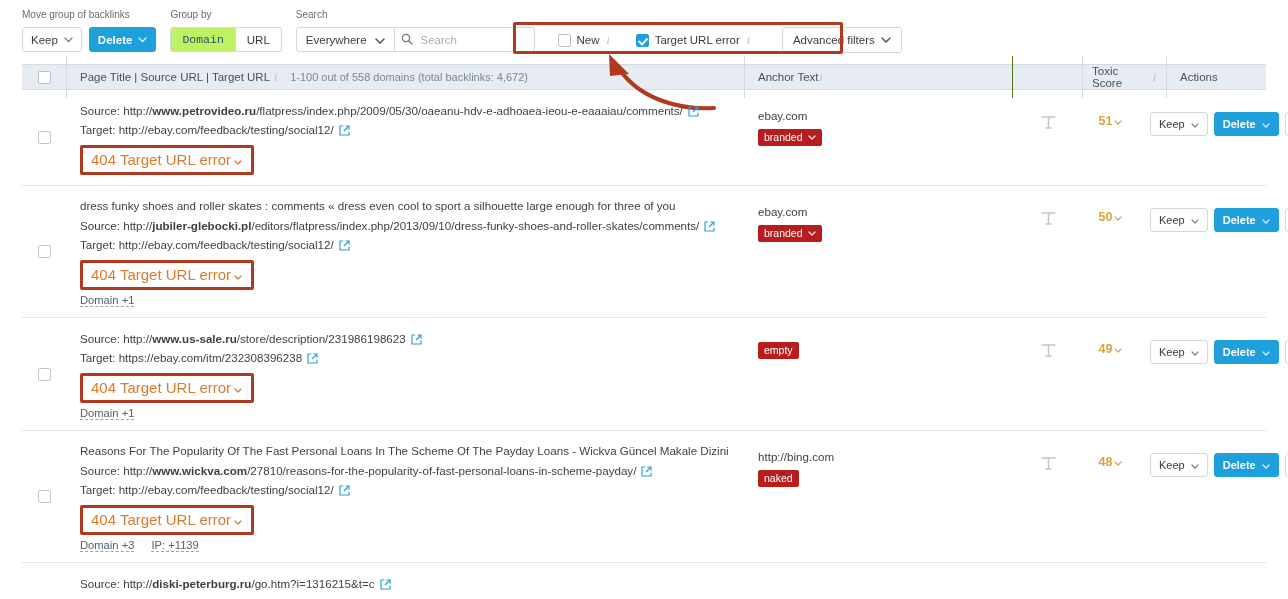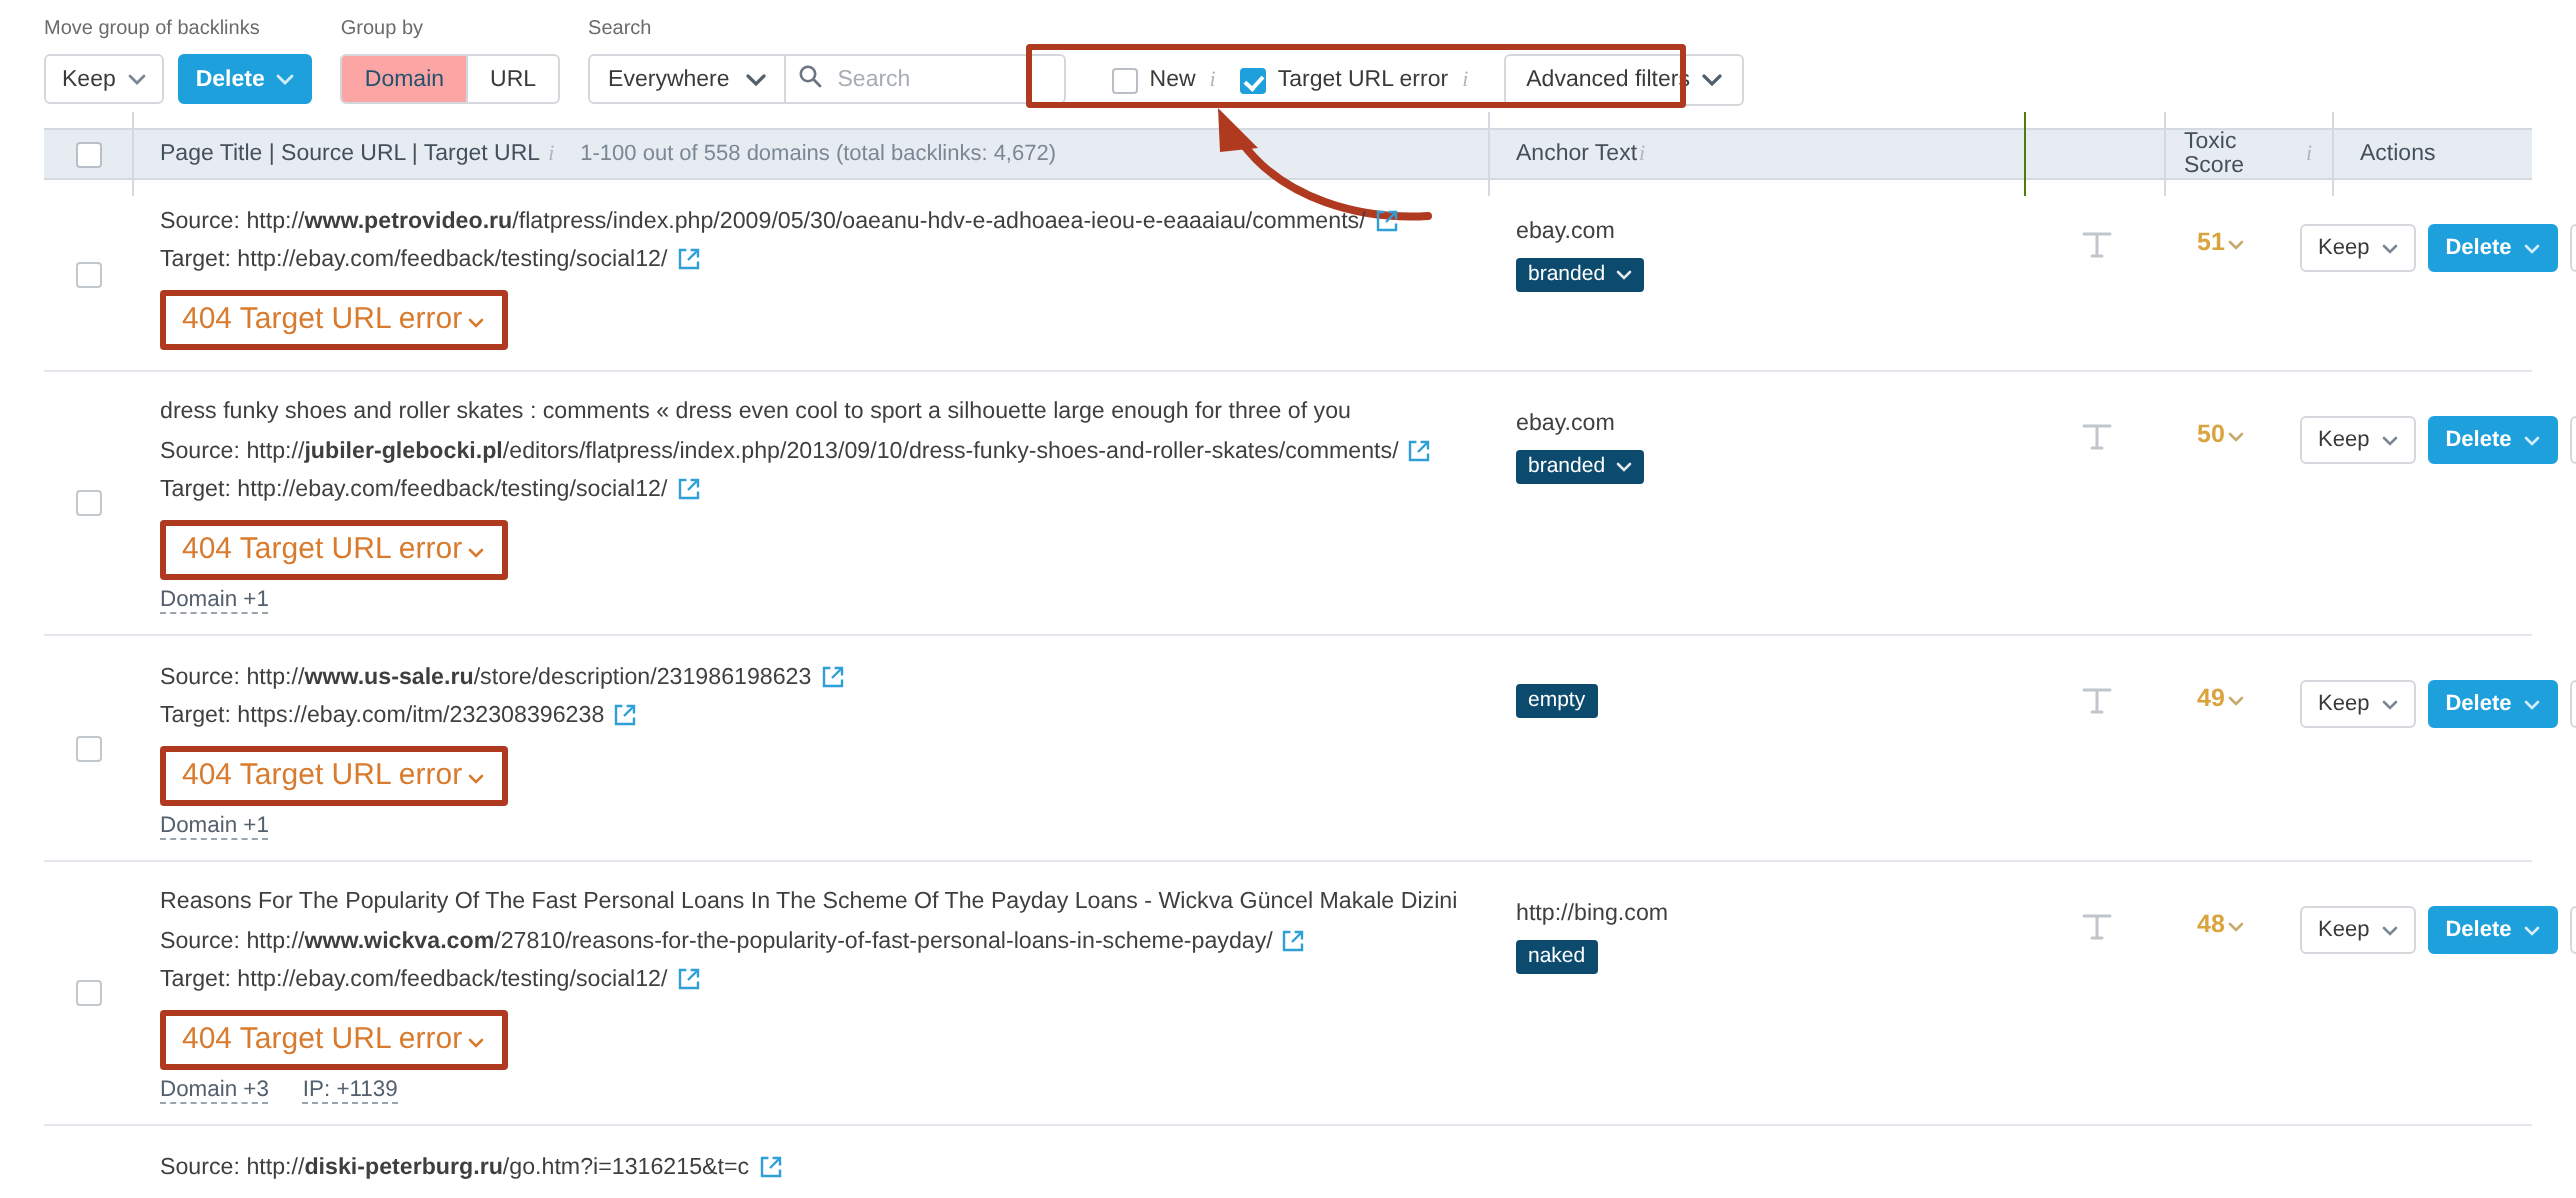--- a/index.html
+++ b/index.html
@@ -29,21 +29,21 @@
   .btn.primary .chev { color: #d6eefb; }
   .btn .chev svg { display: block; }
 
   .segmented { display: flex; }
   .seg {
     height: 25px; border: 1px solid #d4d8dd; background: #fff; font-size: 11.5px;
     color: #3a3a3a; padding: 0 11px; display: inline-flex; align-items: center; cursor: pointer;
   }
   .seg:first-child { border-radius: 3px 0 0 3px; }
   .seg:last-child { border-radius: 0 3px 3px 0; border-left: none; }
-  .seg.active { background: #fca5a5; color: #22526e; }
+  .seg.active { background: #bef264; color: #22526e; font-family: Liberation Mono, monospace; }
 
   .searchwrap { display: flex; }
   .sel-everywhere {
     height: 25px; border: 1px solid #d4d8dd; border-radius: 3px 0 0 3px; background: #fff;
     font-size: 11.5px; color: #3a3a3a; padding: 0 9px; display: inline-flex; align-items: center; gap: 8px; cursor: pointer;
   }
   .search-input-box {
     height: 25px; width: 140px; border: 1px solid #d4d8dd; border-left: none; border-radius: 0 3px 3px 0;
     background: #fff; display: flex; align-items: center; padding: 0 6px; gap: 6px;
   }
@@ -51,21 +51,21 @@
     border: none; outline: none; font-size: 11.5px; font-family: "Liberation Sans", sans-serif;
     color: #3a3a3a; width: 100%; background: transparent;
   }
   .search-input-box input::placeholder { color: #a8adb3; }
 
   
   .filters-hl {
     position: absolute; left: 513px; top: 22px; width: 330px; height: 32px;
     border: 3px solid #b03a20; border-radius: 2px; pointer-events: none;
   }
-  .filters { display: flex; align-items: center; gap: 12px; margin-left: 9px; margin-top: 19px; }
+  .filters { display: flex; align-items: center; gap: 26px; margin-left: 9px; margin-top: 19px; }
   .fck { display: flex; align-items: center; gap: 6px; font-size: 11.5px; color: #3a3a3a; cursor: pointer; }
   .cbox {
     width: 13px; height: 13px; border: 1px solid #b8bfc6; border-radius: 2px; background: #fff;
     display: inline-block; position: relative; flex: none;
   }
   .cbox.checked { background: #1ea0dd; border-color: #1ea0dd; }
   .cbox.checked::after {
     content: ""; position: absolute; left: 3.5px; top: 1px; width: 4px; height: 7px;
     border: solid #fff; border-width: 0 2px 2px 0; transform: rotate(42deg);
   }
@@ -112,21 +112,21 @@
   .err-hl { border: 3px solid #b03a20; padding: 3px 9px 4px 8px; border-radius: 2px; background: #fff; }
   .err-badge .chev { font-size: 9px; margin-left: 3px; color: #d97b2e; }
   .sub-links { margin-top: 4px; display: flex; gap: 17px; }
   .sub-links a {
     font-size: 11.2px; color: #54606d; text-decoration: none; border-bottom: 1px dashed #9aa4ad; cursor: pointer;
   }
 
   .anchor-text { font-size: 11.6px; color: #3f3f3f; line-height: 15px; }
   .tag {
     display: inline-flex; align-items: center; gap: 5px; margin-top: 6px;
-    background: #0c4a6e; color: #fff; font-size: 10.5px; border-radius: 2px; padding: 2px 6px 3px 6px; cursor: pointer;
+    background: #b91c1c; color: #fff; font-size: 10.5px; border-radius: 2px; padding: 2px 6px 3px 6px; cursor: pointer;
   }
   .tag .chev { font-size: 8px; color: #e4e9ee; }
 
   .score { font-size: 12.5px; font-weight: bold; color: #d9a43e; cursor: pointer; white-space: nowrap; }
   .score .chev { font-weight: normal; font-size: 9px; color: #c9a96a; margin-left: 2px; }
 
   .act-btn {
     height: 24px; border-radius: 3px; font-size: 11px; display: inline-flex;
     align-items: center; gap: 6px; cursor: pointer; padding: 0 8px; white-space: nowrap;
   }

